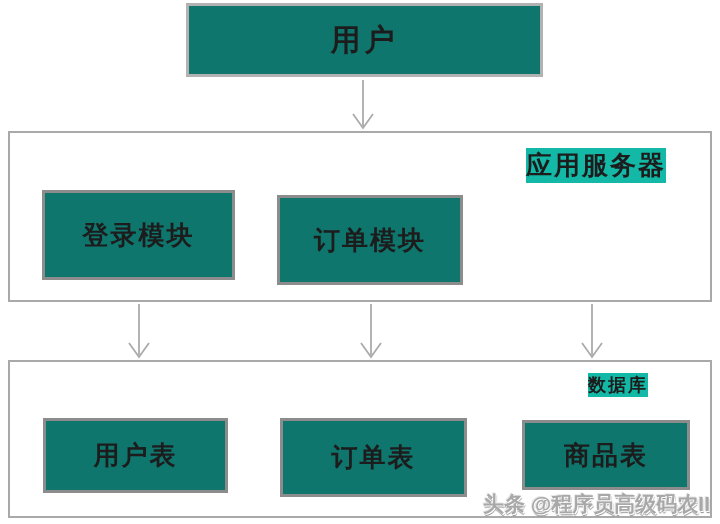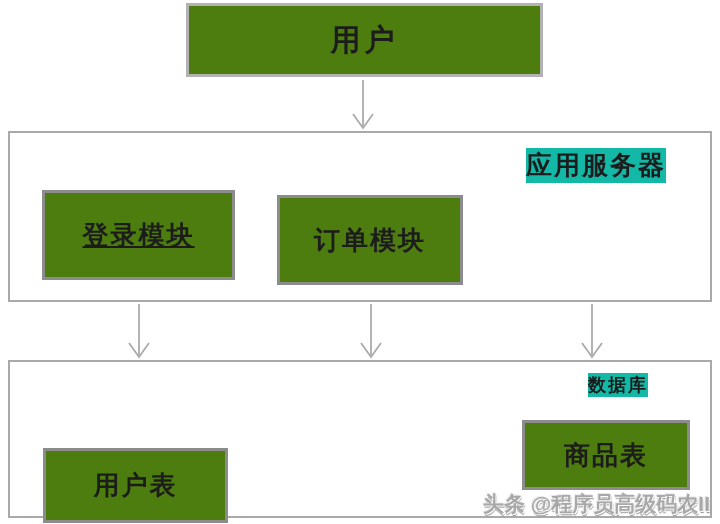--- a/index.html
+++ b/index.html
@@ -13,21 +13,21 @@
     width: 720px;
     height: 524px;
     background: #ffffff;
     overflow: hidden;
   }
   .box {
     position: absolute;
     display: flex;
     align-items: center;
     justify-content: center;
-    background: #4d7c0f;
+    background: #0f766e;
     color: var(--text-color, #1c1c1c);
     font-weight: bold;
     box-sizing: border-box;
   }
   .user-box {
     left: 186px; top: 3px;
     width: 357px; height: 74px;
     border: 3px solid var(--topbox-border, #b2b2b2);
     font-size: 30px;
     letter-spacing: 4px;
@@ -61,24 +61,24 @@
   .database-label {
     top: 11px; right: 62px;
     font-size: 18px;
     letter-spacing: 2px;
   }
   .module {
     border: 3px solid var(--module-border, #8c8c8c);
     font-size: 26px;
     letter-spacing: 2px;
   }
-  .login-module    { left: 42px;  top: 190px; width: 193px; height: 90px; text-decoration: underline; }
+  .login-module    { left: 42px;  top: 190px; width: 193px; height: 90px; }
   .order-module    { left: 277px; top: 195px; width: 186px; height: 90px; }
   .inventory-module{ left: 510px; top: 202px; width: 175px; height: 86px; }
-  .user-table      { left: 43px;  top: 418px; width: 185px; height: 75px; margin-top: 30px; }
+  .user-table      { left: 43px;  top: 418px; width: 185px; height: 75px; }
   .order-table     { left: 280px; top: 418px; width: 187px; height: 79px; }
   .product-table   { left: 522px; top: 420px; width: 168px; height: 70px; font-family: Liberation Serif, serif; }
   .arrows-layer {
     position: absolute;
     left: 0; top: 0;
     width: 720px; height: 524px;
     pointer-events: none;
   }
   .watermark {
     position: absolute;
@@ -132,19 +132,22 @@
     <span>订单模块</span>
   </div>
 
   <div class="container database-container">
     <span class="container-label database-label">数据库</span>
   </div>
 
   <div class="box module user-table">
     <span>用户表</span>
   </div>
+  <div class="box module order-table">
+    <span>订单表</span>
+  </div>
   <div class="box module product-table">
     <span>商品表</span>
   </div>
 
   <div class="watermark">头条 @程序员高级码农II</div>
 
 </div>
 
 </body></html>

